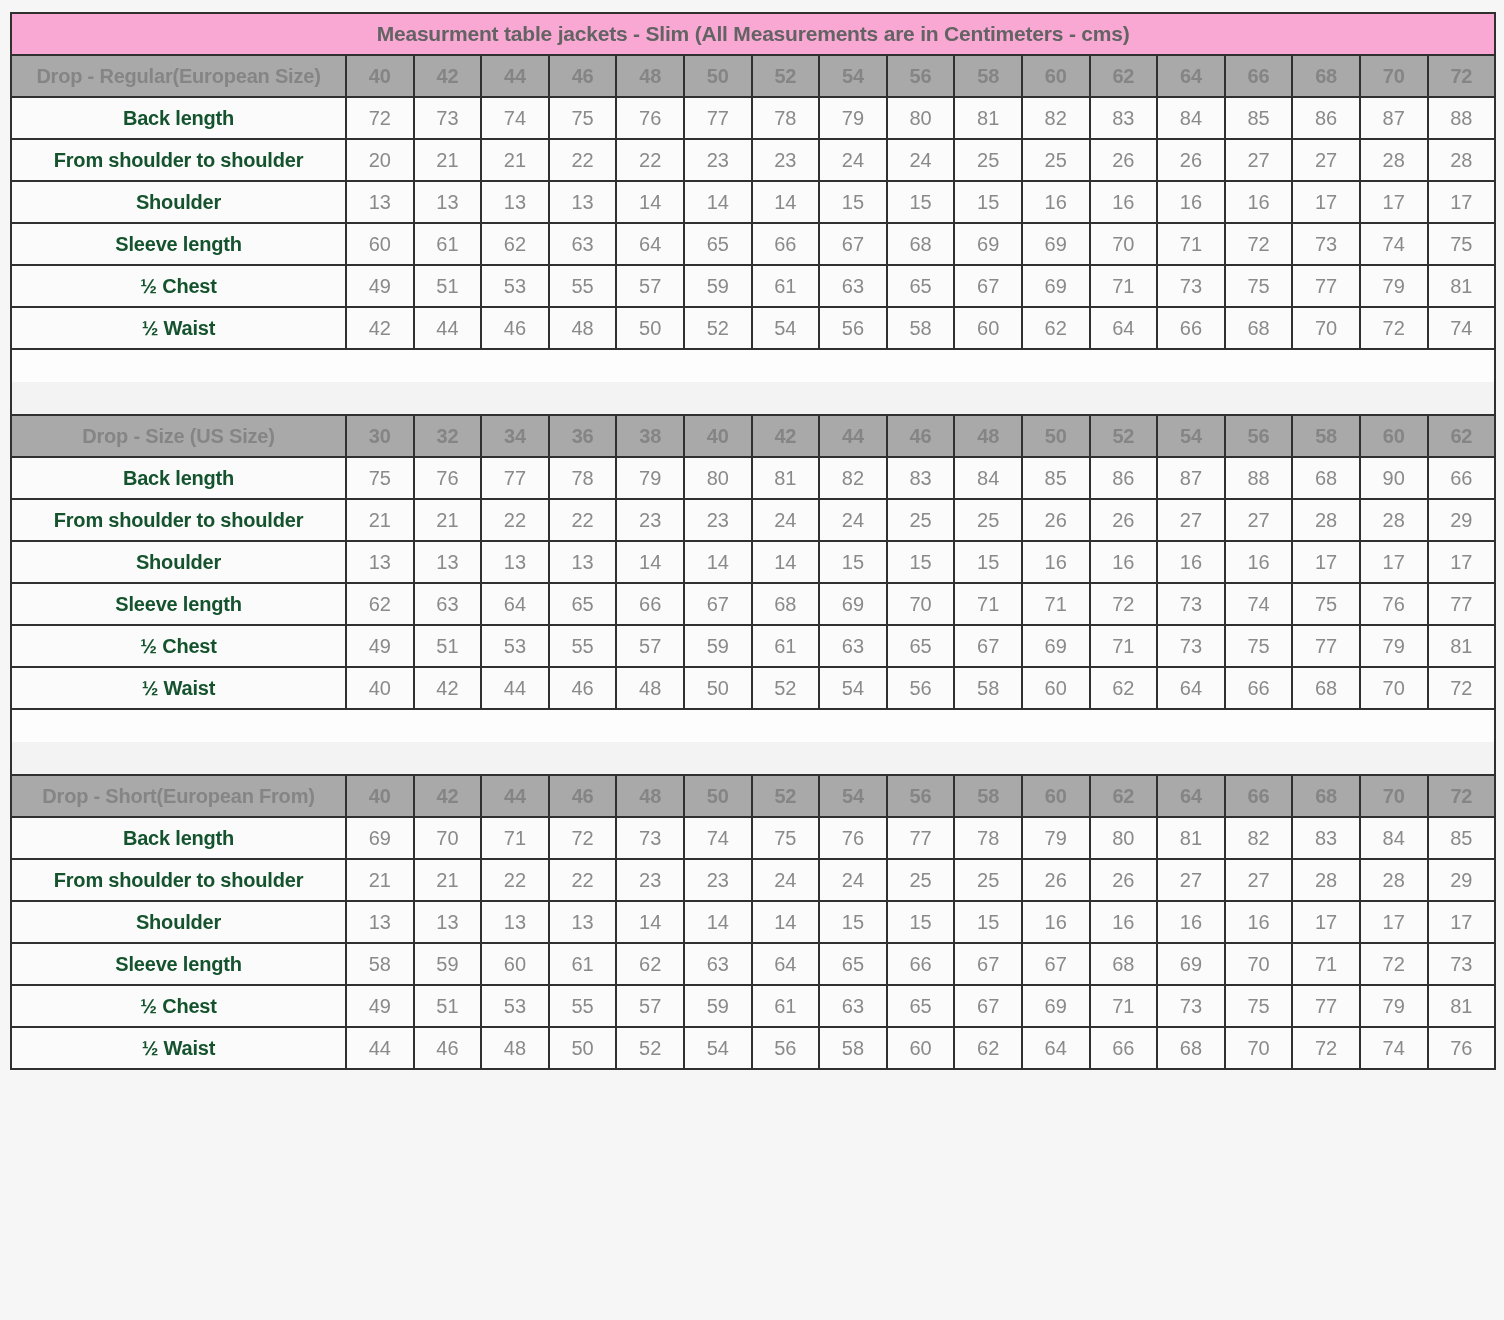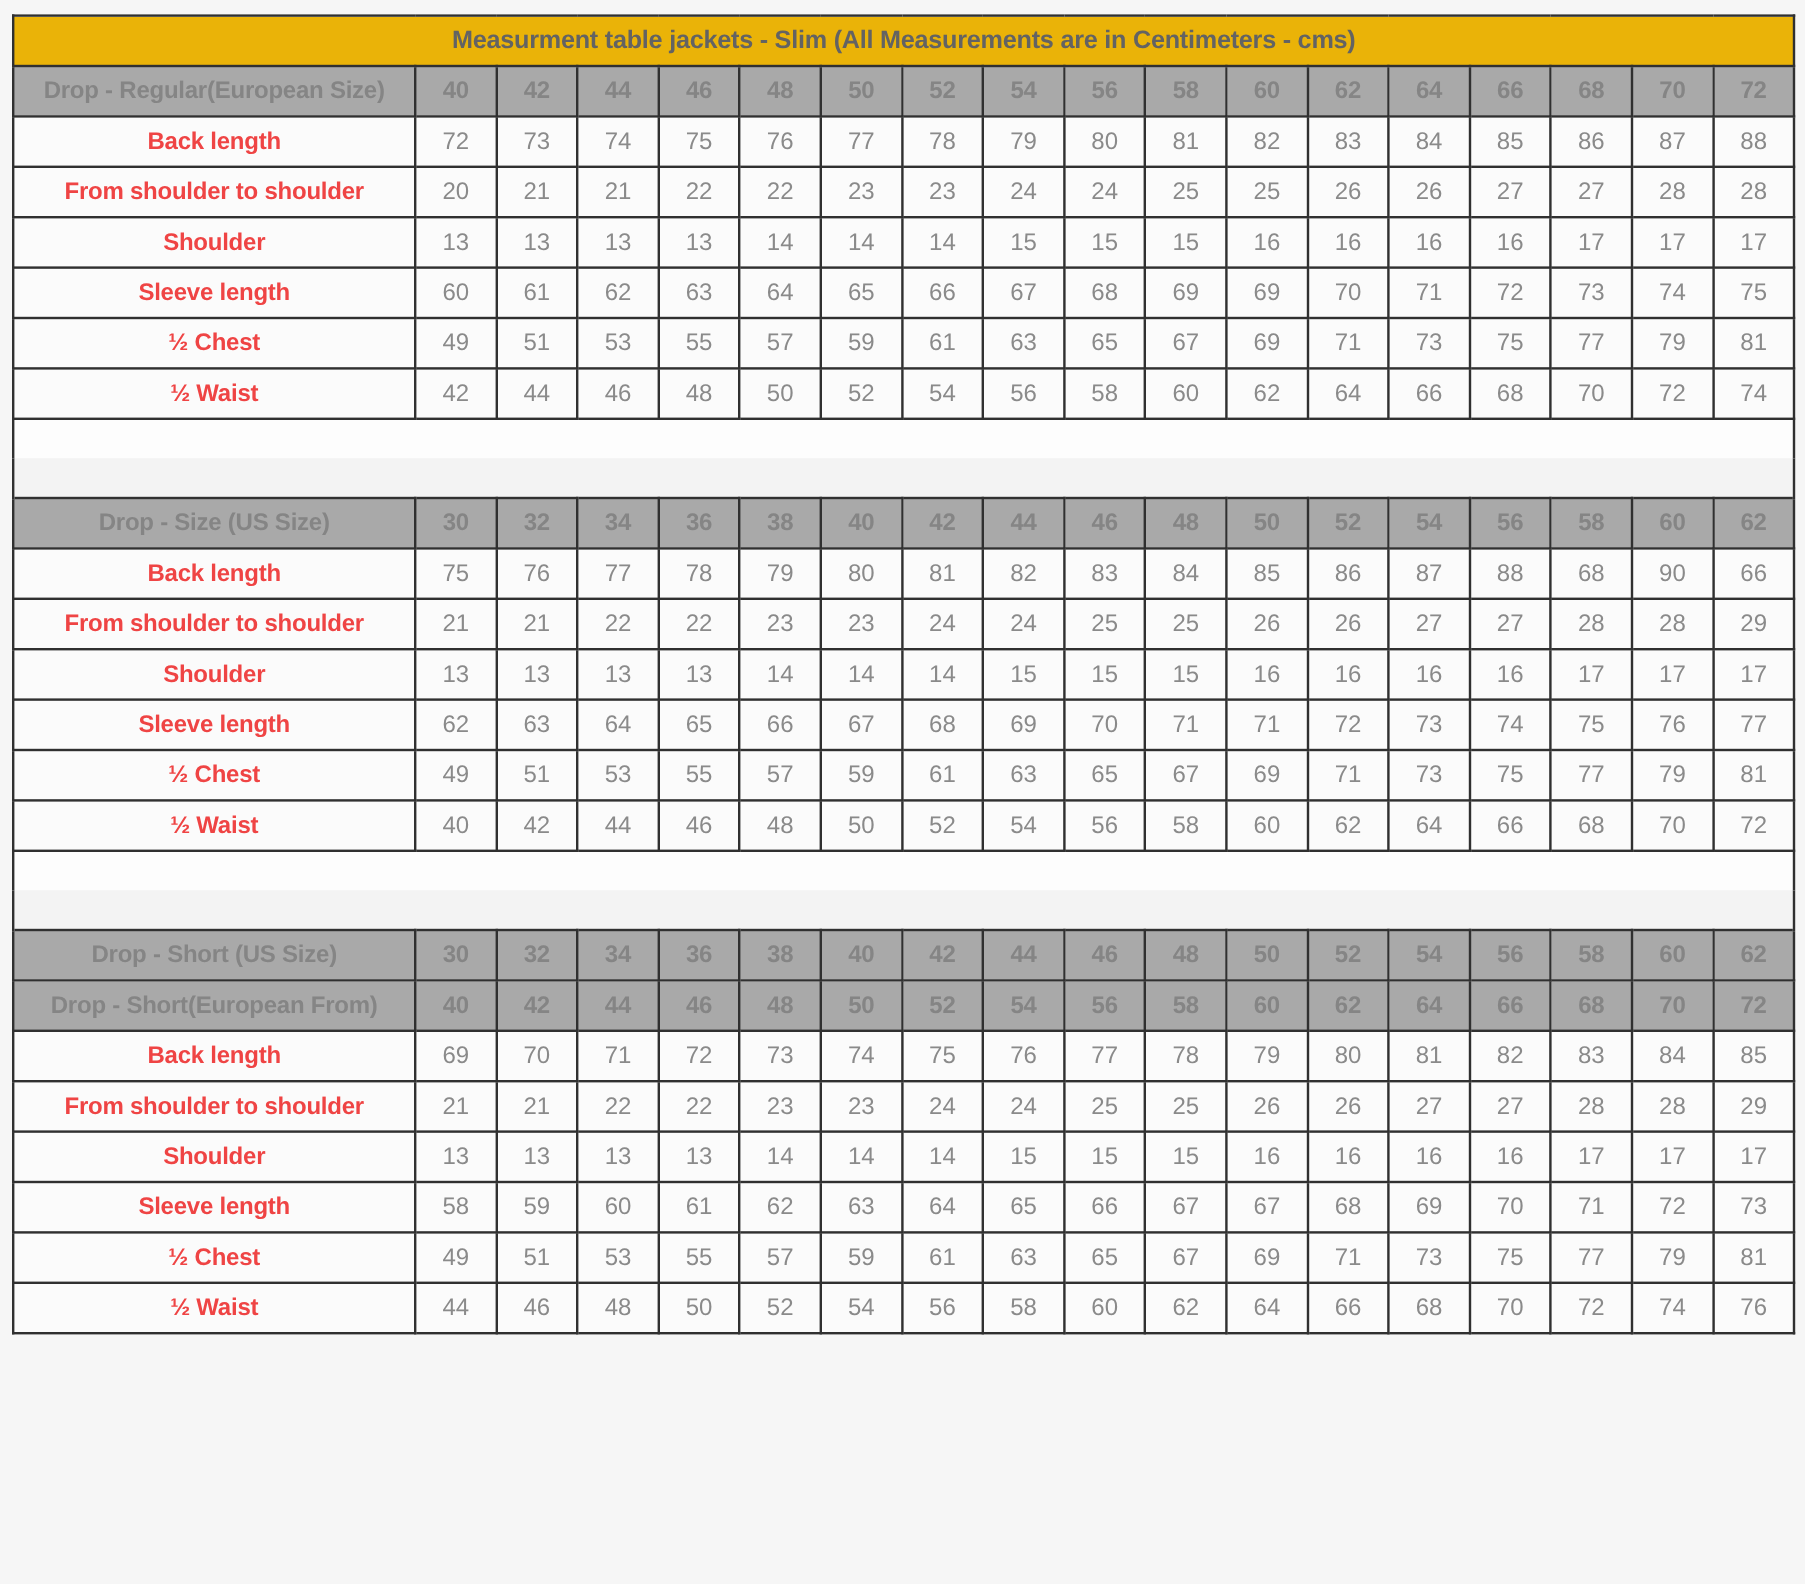--- a/index.html
+++ b/index.html
@@ -1,21 +1,21 @@
 <!DOCTYPE html>
 <html><head>
 <meta charset="utf-8">
 <style>
   html,body{margin:0;padding:0;background:#f6f6f6;font-family:"Liberation Sans","DejaVu Sans",sans-serif;}
   .page{width:1504px;min-height:1320px;box-sizing:border-box;padding:12px 10px 9px 10px;}
   table.mtable{border-collapse:collapse;width:1484px;table-layout:fixed;border:2px solid #303030;}
   table.mtable td{text-align:center;vertical-align:middle;overflow:hidden;white-space:nowrap;padding:0 2px;box-sizing:border-box;}
-  .title-cell{height:42px;background:#eab308;color:#636363;font-weight:bold;font-size:21px;border:2px solid #303030;letter-spacing:-0.2px;}
+  .title-cell{height:42px;background:#f9a8d4;color:#636363;font-weight:bold;font-size:21px;border:2px solid #303030;letter-spacing:-0.2px;}
   .hlabel,.hval{background:#a9a9a9;color:#858585;font-weight:bold;font-size:20px;height:42px;border:2px solid #303030;letter-spacing:-0.2px;}
-  .rlabel{background:#fbfbfb;color:#ef4444;font-weight:bold;font-size:20px;height:42px;border:2px solid #303030;letter-spacing:-0.2px;}
+  .rlabel{background:#fbfbfb;color:#14532d;font-weight:bold;font-size:20px;height:42px;border:2px solid #303030;letter-spacing:-0.2px;}
   .rval{background:#fbfbfb;color:#8a8a8a;font-size:20px;height:42px;border:2px solid #303030;}
   tr.spacer-row td{border-top:0;border-bottom:0;border-left:2px solid #303030;border-right:2px solid #303030;height:33px;}
   tr.spacer-a td{background:#fdfdfd;}
   tr.spacer-b td{background:#f3f3f3;}
 </style>
 </head>
 <body>
 
 <div class="page">
   <table class="mtable">
@@ -329,40 +329,20 @@
           <td class="rval">70</td>
           <td class="rval">72</td>
         </tr>
         <tr class="spacer-row spacer-a">
           <td colspan="18"></td>
         </tr>
         <tr class="spacer-row spacer-b">
           <td colspan="18"></td>
         </tr>
         <tr class="header-row">
-          <td class="hlabel">Drop - Short (US Size)</td>
-          <td class="hval">30</td>
-          <td class="hval">32</td>
-          <td class="hval">34</td>
-          <td class="hval">36</td>
-          <td class="hval">38</td>
-          <td class="hval">40</td>
-          <td class="hval">42</td>
-          <td class="hval">44</td>
-          <td class="hval">46</td>
-          <td class="hval">48</td>
-          <td class="hval">50</td>
-          <td class="hval">52</td>
-          <td class="hval">54</td>
-          <td class="hval">56</td>
-          <td class="hval">58</td>
-          <td class="hval">60</td>
-          <td class="hval">62</td>
-        </tr>
-        <tr class="header-row">
           <td class="hlabel">Drop - Short(European From)</td>
           <td class="hval">40</td>
           <td class="hval">42</td>
           <td class="hval">44</td>
           <td class="hval">46</td>
           <td class="hval">48</td>
           <td class="hval">50</td>
           <td class="hval">52</td>
           <td class="hval">54</td>
           <td class="hval">56</td>

